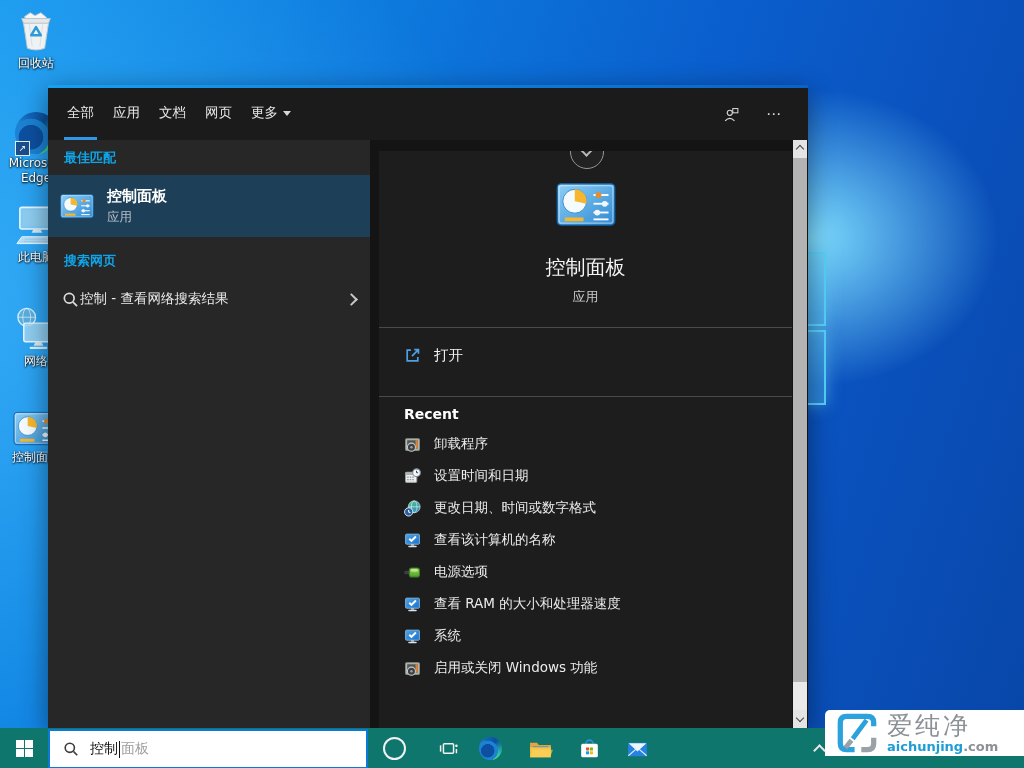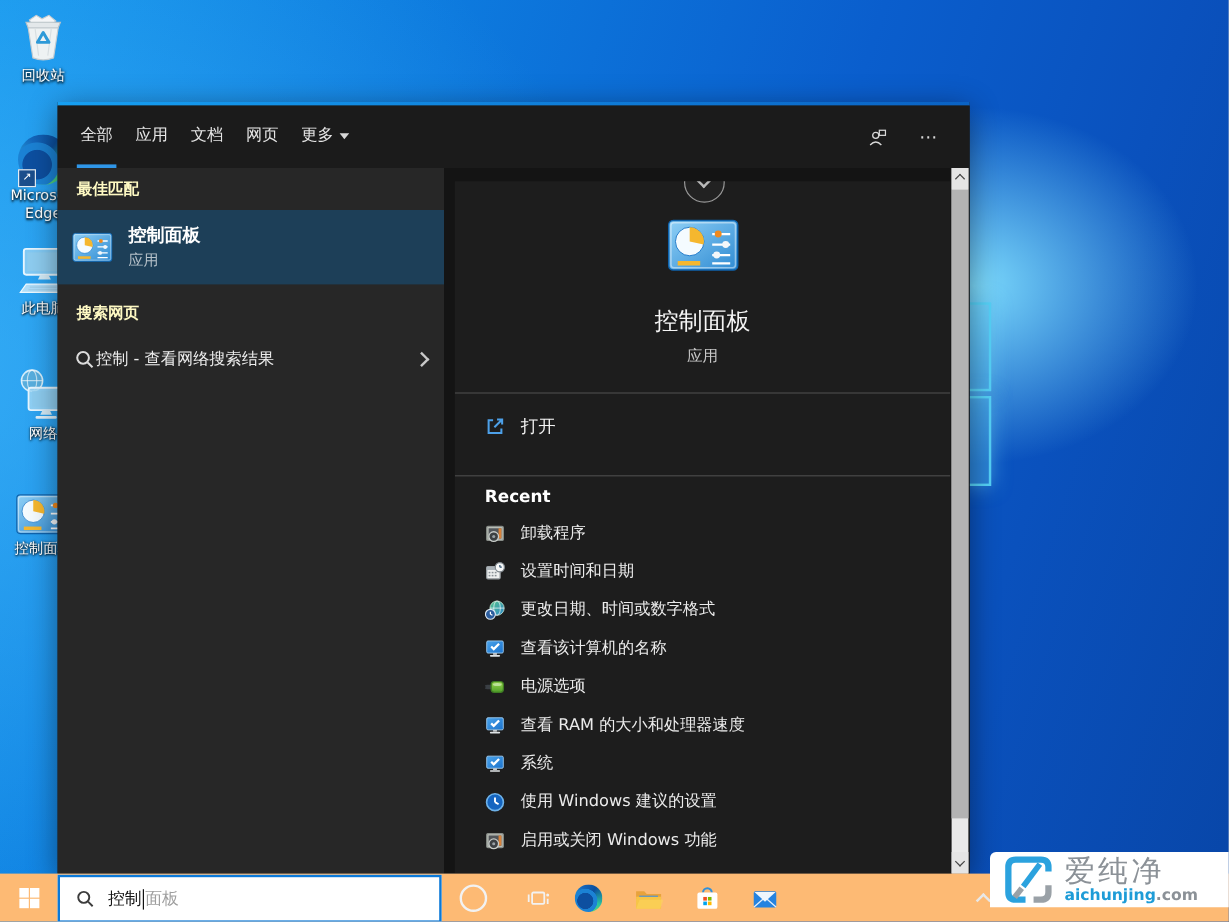--- a/index.html
+++ b/index.html
@@ -41,21 +41,21 @@
   .tab{display:flex;align-items:center;gap:5px;padding:0 3px;color:#e6e6e6;font-size:13.5px;
     border-bottom:3px solid transparent;cursor:default;justify-content:flex-end;}
   .tab.active{border-bottom-color:#2f96e8;}
   #phead-right{margin-left:auto;display:flex;align-items:center;gap:26px;padding-right:24px;}
   .caret-down{width:0;height:0;border-left:4.5px solid transparent;border-right:4.5px solid transparent;
     border-top:5px solid #d8d8d8;margin-top:2px;}
   .dots{color:#d8d8d8;font-size:15px;letter-spacing:3px;}
 
   
   #plist{left:0;top:55px;width:322px;bottom:0;background:#272727;}
-  .sec-h{padding:9px 16px 8px;color:#fef9c3;font-size:13px;font-weight:bold;}
+  .sec-h{padding:9px 16px 8px;color:#0ea5e9;font-size:13px;font-weight:bold;}
   .sec-h2{padding:15px 16px 9px;}
   #bm-row{height:62px;background:#1d3f58;display:flex;align-items:center;padding-left:12px;gap:13px;cursor:default;}
   #bm-title{color:#fff;font-size:15px;font-weight:bold;line-height:19px;}
   #bm-sub{color:#b6c1c9;font-size:12.5px;margin-top:3px;}
   #web-row{height:40px;display:flex;align-items:center;padding:0 14px;gap:1px;color:#ececec;font-size:13.5px;cursor:default;}
   .chev{width:7px;height:7px;border-right:2px solid #c9c9c9;border-bottom:2px solid #c9c9c9;}
   .chev.right{transform:rotate(-45deg);}
   .chev.down{transform:rotate(45deg);}
   .chev.up{transform:rotate(-135deg);}
   #web-chev{margin-left:auto;}
@@ -79,21 +79,21 @@
   .ic16{width:17px;height:17px;flex:0 0 17px;}
 
   
   #sbar{left:745px;top:55px;width:14px;bottom:0;background:#e9e9e9;}
   .sb-btn{position:absolute;left:0;width:14px;height:18px;background:#e4e4e4;display:flex;align-items:center;justify-content:center;}
   .sb-btn .chev{width:5px;height:5px;border-color:#454545;border-width:1.5px;}
   #sb-up{top:0;} #sb-dn{bottom:0;}
   #sb-thumb{position:absolute;left:0;top:18px;width:14px;height:524px;background:#b3b3b3;}
 
   
-  #taskbar{left:0;top:728px;width:1024px;height:40px;background:#fdba74;}
+  #taskbar{left:0;top:728px;width:1024px;height:40px;background:#0f766e;}
   #start-btn{left:0;top:0;width:48px;height:40px;display:flex;align-items:center;justify-content:center;}
   #tb-search{left:48px;top:1px;width:316px;height:36px;background:#fff;border:2px solid #0b79d8;
     display:flex;align-items:center;}
   #tb-search .mag{margin-left:13px;color:#3c3c3c;}
   #tb-sv{margin-left:11px;color:#111;font-size:14px;}
   #tb-caret{width:1px;height:17px;background:#111;margin:0 1px;}
   #tb-sugg{color:#9e9e9e;font-size:14px;}
   .tb-btn{top:0;width:44px;height:40px;display:flex;align-items:center;justify-content:center;}
   #cortana-ring{width:19px;height:19px;border:2.4px solid #f2f2f2;border-radius:50%;}
   .edge-sm{width:23px;height:23px;}
@@ -448,26 +448,20 @@
         <span>查看 RAM 的大小和处理器速度</span>
       </div>
       <div class="r-row">
         <svg class="ic16">
             <use href="#ico-system"></use>
           </svg>
         <span>系统</span>
       </div>
       <div class="r-row">
         <svg class="ic16">
-            <use href="#ico-clockset"></use>
-          </svg>
-        <span>使用 Windows 建议的设置</span>
-      </div>
-      <div class="r-row">
-        <svg class="ic16">
             <use href="#ico-programs"></use>
           </svg>
         <span>启用或关闭 Windows 功能</span>
       </div>
     </div>
   </div>
 
   <div id="sbar" class="abs">
     <div id="sb-up" class="sb-btn">
         <span class="chev up"></span>

